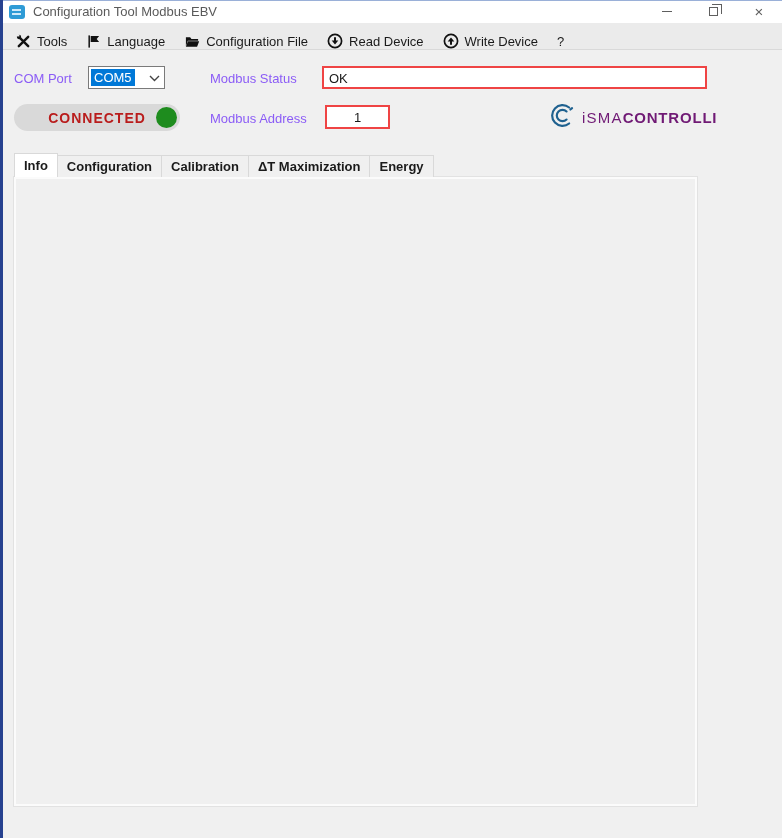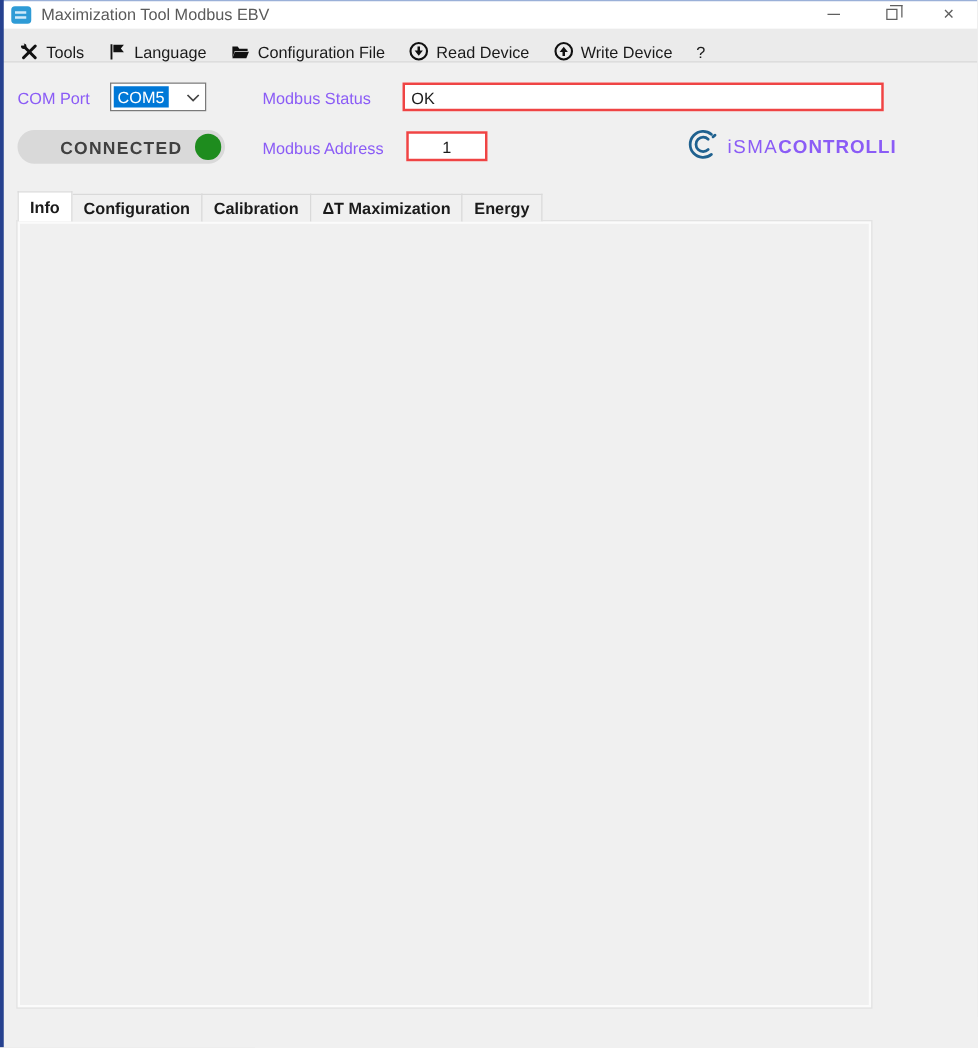--- a/index.html
+++ b/index.html
@@ -26,25 +26,25 @@
   .menu-item svg { display:block; }
 
   
   .lbl { position:absolute; font-size:13px; color:#8b5cf6; white-space:nowrap; }
   .combobox { position:absolute; left:88px; top:66px; width:77px; height:23px; background:#fff; border:1px solid #7a7a7a; display:flex; align-items:center; justify-content:space-between; padding:0 4px 0 2px; }
   .combobox .sel { background:#0078d7; color:#fff; padding:1px 3px; font-size:13px; }
   .textbox { position:absolute; background:#fff; border:2px solid #ef4444; font-size:13px; }
   .status-box { left:322px; top:66px; width:385px; height:23px; line-height:21px; padding-left:5px; }
   .address-box { left:325px; top:105px; width:65px; height:24px; line-height:22px; text-align:center; }
   .connected-pill { position:absolute; left:14px; top:104px; width:166px; height:27px; background:#d9d9d9; border-radius:14px; display:flex; align-items:center; justify-content:center; }
-  .connected-pill .ctext { color:#404040; font-weight:bold; font-size:14px; letter-spacing:1px; }
+  .connected-pill .ctext { color:#b91c1c; font-weight:bold; font-size:14px; letter-spacing:1px; }
   .connected-pill .cdot { position:absolute; right:3px; top:3px; width:21px; height:21px; border-radius:50%; background:#1e8c1e; }
 
   
-  .logo { position:absolute; left:549px; top:103px; height:28px; display:flex; align-items:center; gap:6px; color:#8b5cf6; }
+  .logo { position:absolute; left:549px; top:103px; height:28px; display:flex; align-items:center; gap:6px; color:#701a75; }
   .logo .ltext { font-size:15px; letter-spacing:1.2px; white-space:nowrap; }
   .logo .ltext b { letter-spacing:0.8px; }
 
   
   .tabstrip { position:absolute; left:14px; top:153px; height:24px; display:flex; align-items:flex-end; z-index:3; }
   .tab { height:22px; line-height:21px; padding:0 9px; font-weight:bold; font-size:13px; background:#f0f0f0; border:1px solid #d9d9d9; border-bottom:none; margin-right:-1px; }
   .tab.active { height:24px; line-height:23px; background:#ffffff; position:relative; z-index:4; border-color:#d9d9d9;margin-top:44px; }
   .tabpanel { position:absolute; left:14px; top:177px; width:683px; height:629px; background:#f0f0f0; border:2px solid #fbfbfb; outline:1px solid #e2e2e2; z-index:1; }
 
   
@@ -70,21 +70,21 @@
 </style>
 </head>
 <body>
 
 <div class="window">
   <div class="frame-top"></div>
   <div class="frame-accent"></div>
 
   <div class="titlebar">
     <span class="app-icon"></span>
-    <span class="title-text">Maximization Tool Modbus EBV</span>
+    <span class="title-text">Configuration Tool Modbus EBV</span>
     <div class="win-controls">
       <div class="wbtn">
           <span class="glyph-min"></span>
         </div>
       <div class="wbtn">
           <span class="glyph-restore"></span>
         </div>
       <div class="wbtn">
           <span class="glyph-close">×</span>
         </div>

